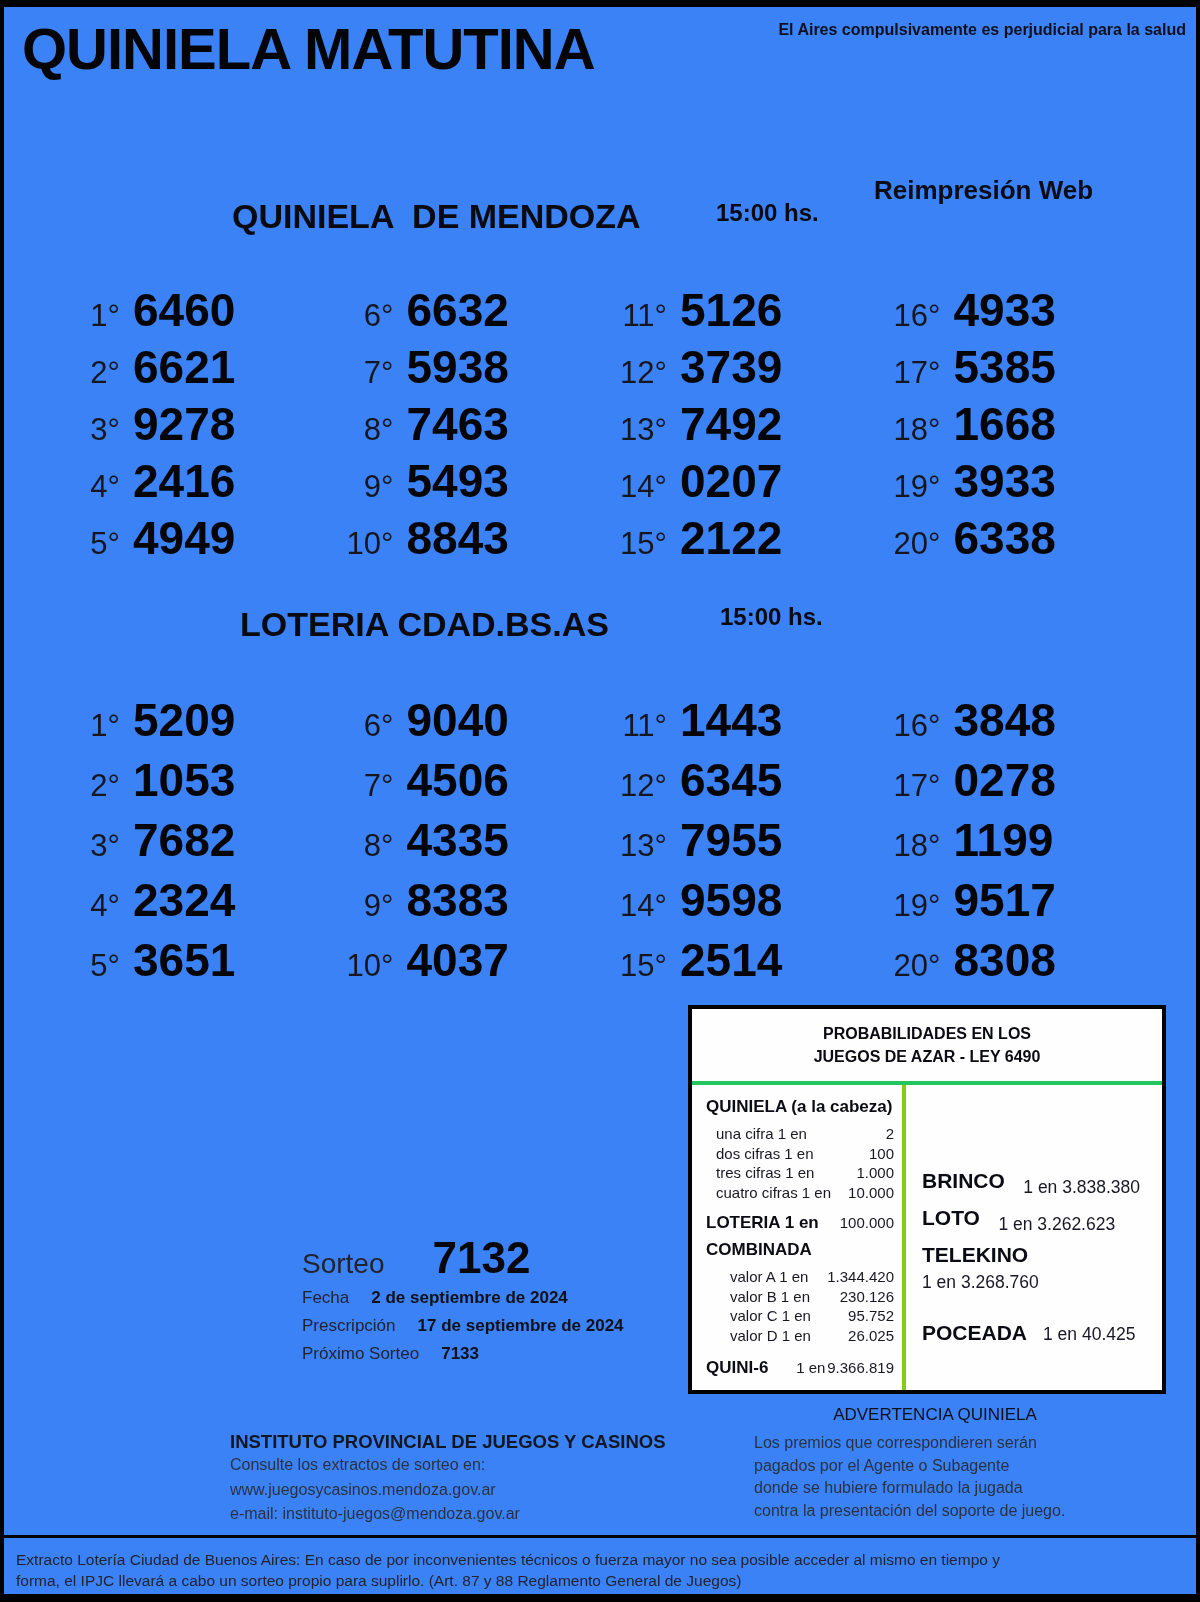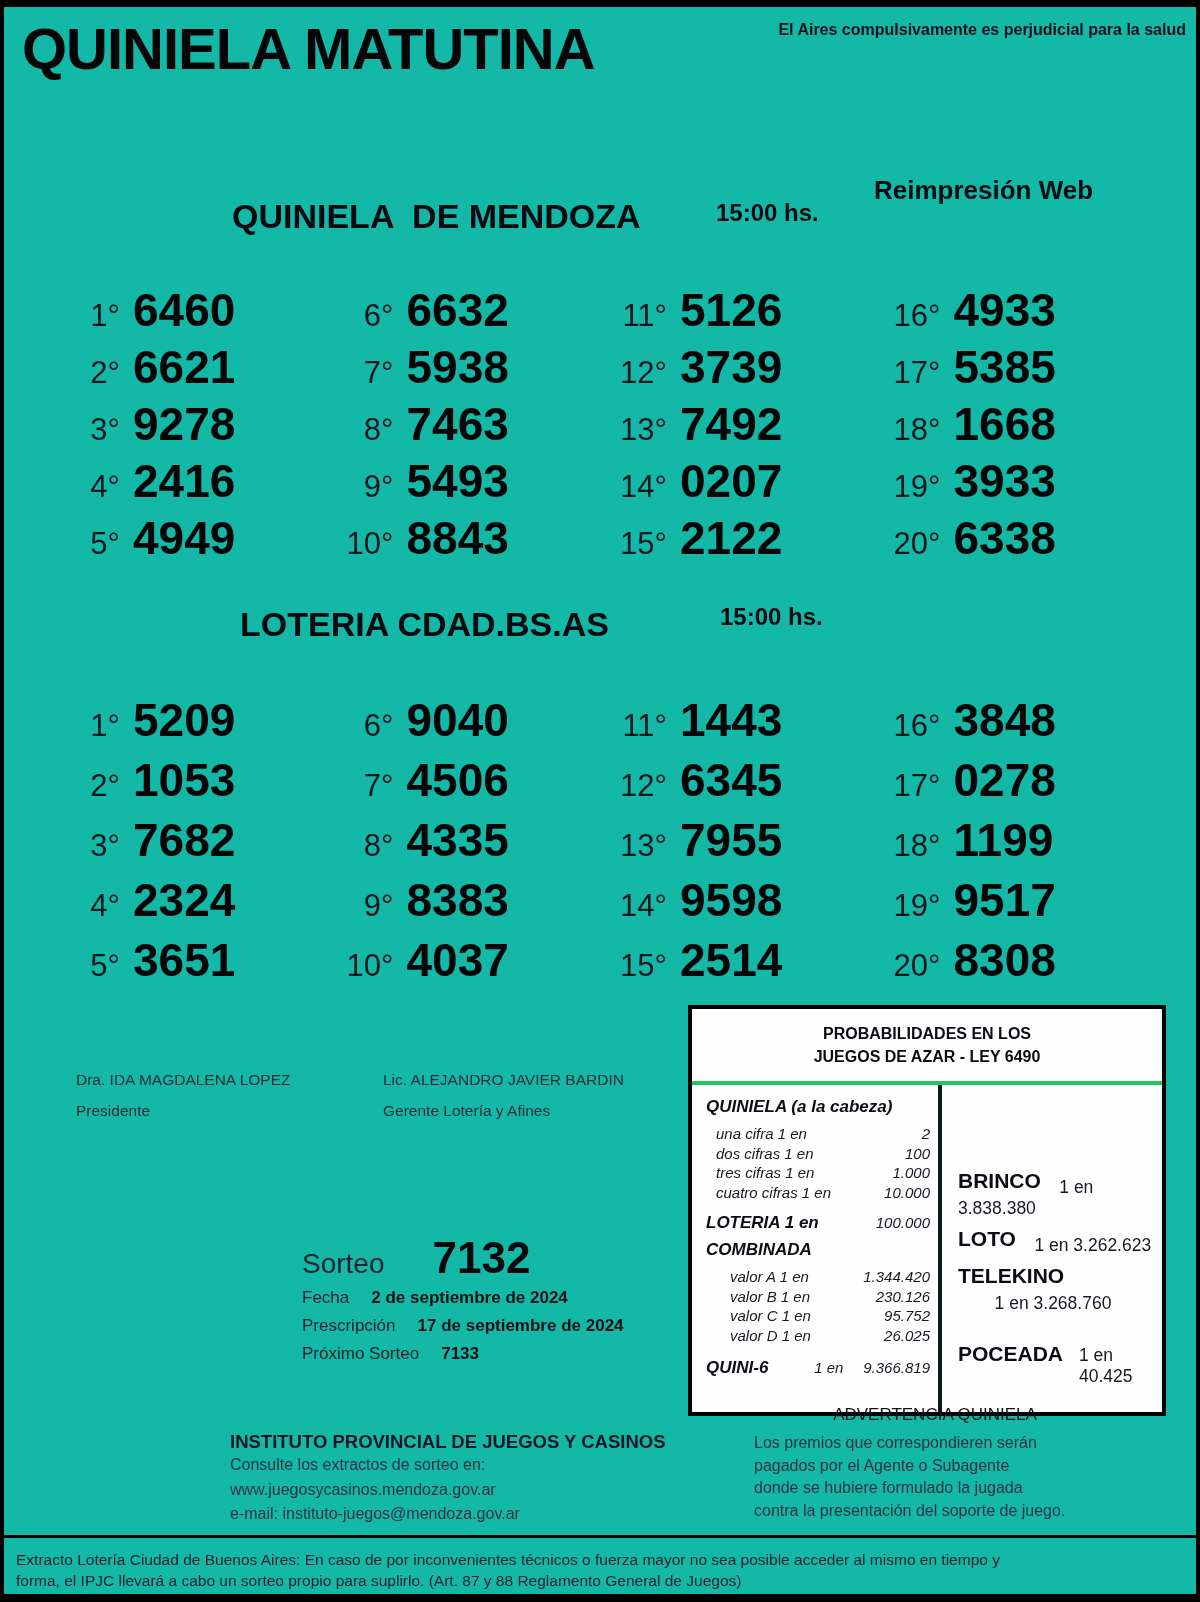--- a/index.html
+++ b/index.html
@@ -1,17 +1,17 @@
 <!DOCTYPE html>
 <html><head>
 <meta charset="utf-8">
 <style>
   html,body{margin:0;padding:0;background:#d8d8d8;}
   .page{
-    position:relative;width:1200px;height:1602px;background:#14b8a6;
+    position:relative;width:1200px;height:1602px;background:#3b82f6;
     border-top:7px solid #000;border-bottom:8px solid #000;
     border-left:4px solid #000;border-right:4px solid #000;
     box-sizing:border-box;overflow:hidden;
     font-family:"Liberation Sans", sans-serif;color:#111;
   }
   .abs{position:absolute;}
   
   .doc-title{left:18px;top:8px;font-size:58px;font-weight:bold;letter-spacing:-1px;color:#050507;}
   .health-warning{right:10px;top:14px;font-size:16px;font-weight:bold;color:#10101c;}
   .reprint{left:870px;top:168px;font-size:26px;font-weight:bold;color:#0c0c16;}
@@ -43,39 +43,39 @@
   .row-fecha{top:1281px;}
   .row-prescripcion{top:1309px;}
   .row-proximo{top:1337px;}
   .info-label{margin-right:22px;}
   .info-value{font-weight:bold;color:#101018;}
   
   .prob-box{left:684px;top:998px;width:478px;border:4px solid #000;background:#fefefe;box-sizing:border-box;}
   .prob-header{border-bottom:4px solid #22c55e;text-align:center;font-weight:bold;
     font-size:16px;line-height:23px;padding:13px 4px;color:#0a0a12;}
   .prob-body{display:flex;}
-  .prob-left{width:250px;box-sizing:border-box;border-right:4px solid #0f172a;padding:8px 8px 12px 14px;font-style:italic;}
+  .prob-left{width:214px;box-sizing:border-box;border-right:4px solid #84cc16;padding:8px 8px 12px 14px;}
   .prob-right{flex:1;box-sizing:border-box;padding:84px 10px 12px 16px;}
   .q-head,.comb-head{font-size:17px;font-weight:bold;color:#0c0c14;}
   .q-head{margin:4px 0 7px;}
   .comb-head{margin:7px 0 7px;}
   .prow{display:flex;justify-content:space-between;font-size:15px;line-height:19.5px;
     padding-left:10px;color:#181822;}
   .comb-rows .prow{padding-left:24px;}
   .loteria-row{display:flex;justify-content:space-between;align-items:baseline;margin-top:11px;}
   .loteria-label{font-size:17px;font-weight:bold;color:#0c0c14;}
   .loteria-value{font-size:15px;color:#181822;}
   .q6-row{display:flex;justify-content:space-between;align-items:baseline;margin-top:13px;}
   .q6-label{font-size:17px;font-weight:bold;color:#0c0c14;}
   .q6-mid{font-size:15px;color:#181822;margin-left:26px;}
   .q6-value{font-size:15px;color:#181822;}
   .game{margin-bottom:13px;}
   .game-name{font-size:21px;font-weight:bold;color:#0b0b14;}
   .game-value{font-size:17.5px;color:#181824;margin-left:14px;position:relative;top:5px;}
-  .game:nth-child(3) .game-value{display:block;text-align:center;margin:5px 4px 0 0;top:0;}
+  .game:nth-child(3) .game-value{display:block;text-align:left;margin:5px 4px 0 0;top:0;}
   .game:nth-child(4){margin-top:28px;display:flex;align-items:baseline;}
   .game:nth-child(4) .game-value{top:0;margin-left:16px;}
   
   .advertencia{left:700px;top:1398px;width:462px;}
   .adv-title{text-align:center;font-size:17px;font-weight:normal;color:#10101a;}
   .adv-lines{margin-top:7px;padding-left:50px;}
   .adv-lines .text-line{font-size:16px;line-height:22.5px;color:#2a3242;}
   
   .institute{left:226px;top:1424px;}
   .inst-name{font-size:18.5px;font-weight:bold;color:#101722;}
@@ -298,31 +298,20 @@
     <span class="pos">19°</span>
     <span class="num">9517</span>
   </div>
 
   <div class="result">
     <span class="pos">20°</span>
     <span class="num">8308</span>
   </div>
 </div>
 
-  <div class="abs signatures">
-  <div class="sig">
-    <div class="sig-name">Dra. IDA MAGDALENA LOPEZ</div>
-    <div class="sig-role">Presidente</div>
-  </div>
-
-  <div class="sig">
-    <div class="sig-name">Lic. ALEJANDRO JAVIER BARDIN</div>
-    <div class="sig-role">Gerente Lotería y Afines</div>
-  </div>
-</div>
 
   <div class="abs sorteo-row">
     <span class="sorteo-label">Sorteo</span>
     <span class="sorteo-number">7132</span>
   </div>
   <div class="abs info-row row-fecha">
     <span class="info-label">Fecha</span>
     <span class="info-value">2 de septiembre de 2024</span>
   </div>
   <div class="abs info-row row-prescripcion">

